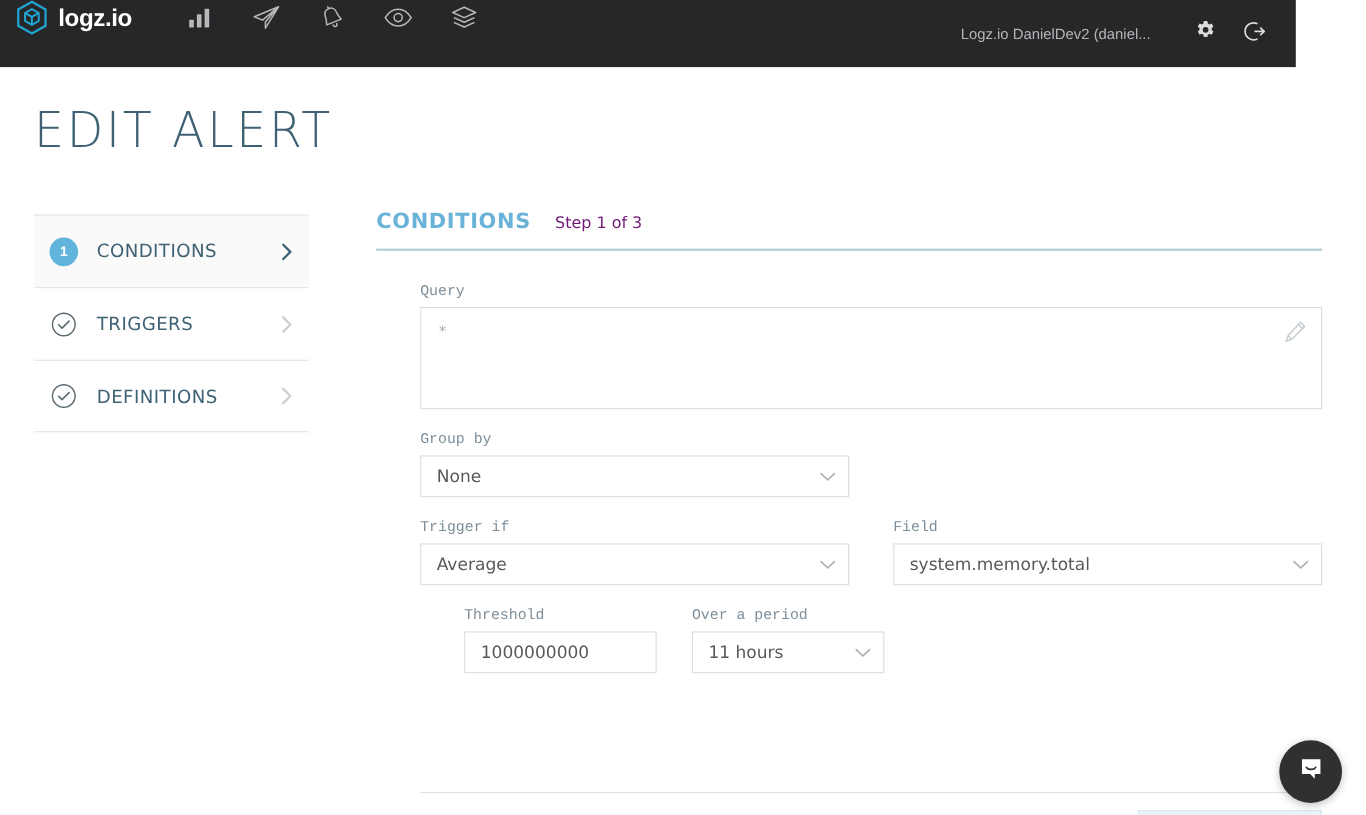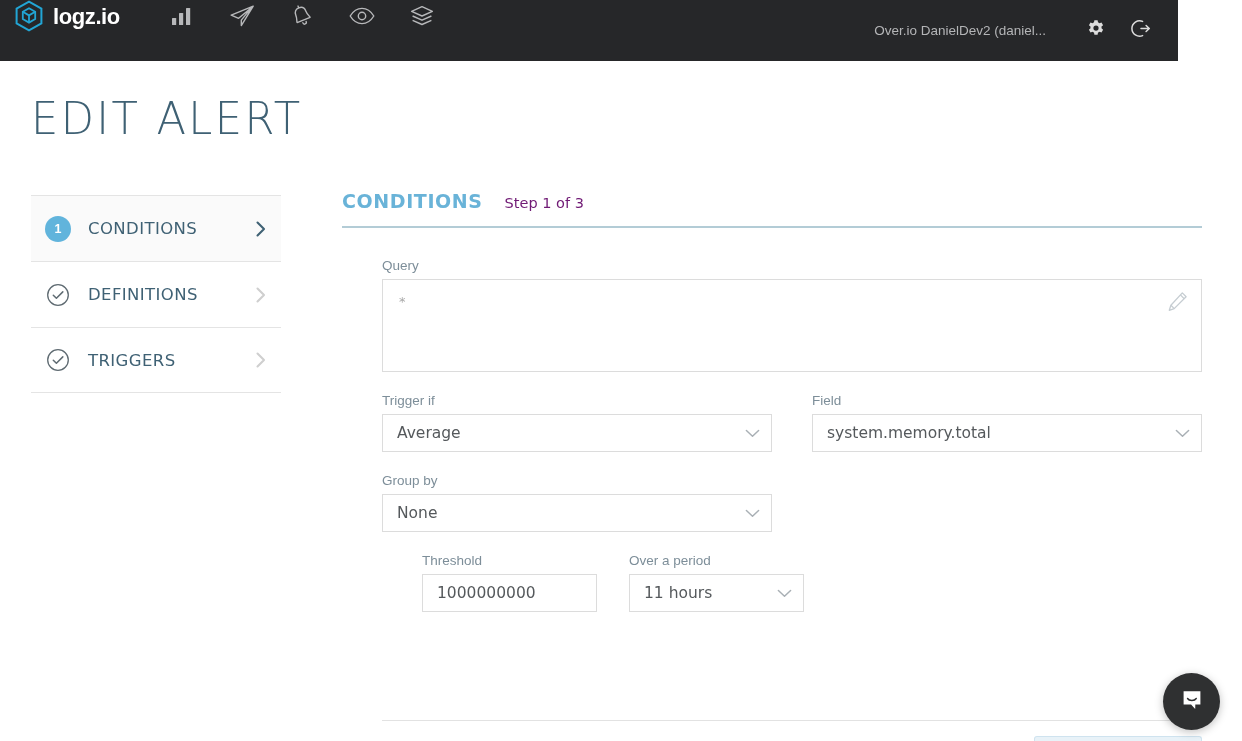--- a/index.html
+++ b/index.html
@@ -179,21 +179,21 @@
   }
 
   .form {
     padding-left: 40px;
     padding-top: 30px;
   }
   .field-label {
     font-size: 13.5px;
     color: #7d8e99;
     margin-bottom: 6px;
-    font-family: Liberation Sans, sans-serif;
+    font-family: Liberation Mono, monospace;
   }
   .row {
     display: flex;
     margin-bottom: 21px;
   }
 
   
   .query-wrap { position: relative; width: 820px; }
   .query-box {
     width: 820px;
@@ -342,21 +342,21 @@
           <path d="M12 1.6 L22.4 6.3 L12 11 L1.6 6.3 Z" stroke="#b7b8ba" stroke-width="1.4" stroke-linejoin="round"></path>
           <path d="M2.6 11 L12 15.2 L21.4 11" stroke="#b7b8ba" stroke-width="1.4" stroke-linejoin="round"></path>
           <path d="M2.6 15.3 L12 19.5 L21.4 15.3" stroke="#b7b8ba" stroke-width="1.4" stroke-linejoin="round"></path>
         </svg>
       </span>
     </div>
 
   </div>
 
   <div class="topbar-right">
-    <span class="account-name">Over.io DanielDev2 (daniel...</span>
+    <span class="account-name">Logz.io DanielDev2 (daniel...</span>
 
     <div class="topbar-btn">
       <span>
         <svg width="20" height="20" viewBox="0 0 20 20" aria-hidden="true">
           <path fill="#dcdcdc" d="M11.6 1.2 h-3.2 l-0.4 2.1 a6.6 6.6 0 0 0 -1.5 0.9 l-2 -0.8 l-1.6 2.8 l1.6 1.4 a6.6 6.6 0 0 0 0 1.7 l-1.6 1.4 l1.6 2.8 l2 -0.8 a6.6 6.6 0 0 0 1.5 0.9 l0.4 2.1 h3.2 l0.4 -2.1 a6.6 6.6 0 0 0 1.5 -0.9 l2 0.8 l1.6 -2.8 l-1.6 -1.4 a6.6 6.6 0 0 0 0 -1.7 l1.6 -1.4 l-1.6 -2.8 l-2 0.8 a6.6 6.6 0 0 0 -1.5 -0.9 Z"></path>
           <circle cx="10" cy="9.1" r="2.6" fill="#262729"></circle>
         </svg>
       </span>
     </div>
 
@@ -385,36 +385,36 @@
     </span>
   </div>
 
   <div class="step">
     <span class="step-check">
       <svg width="24" height="24" viewBox="0 0 24 24" fill="none" aria-hidden="true">
         <circle cx="12" cy="12" r="10.3" stroke="#5f6b72" stroke-width="1.3"></circle>
         <path d="M7.3 12.2 L10.4 15.3 L16.8 8.9" stroke="#5f6b72" stroke-width="1.5" stroke-linecap="round" stroke-linejoin="round"></path>
       </svg>
     </span>
-    <span class="step-label">DEFINITIONS</span>
+    <span class="step-label">TRIGGERS</span>
     <span class="step-chevron">
       <svg width="14" height="20" viewBox="0 0 14 20" fill="none" aria-hidden="true">
         <path d="M3.5 3.5 L10 10 L3.5 16.5" stroke="#cfcfcf" stroke-width="2.1" stroke-linecap="round" stroke-linejoin="round"></path>
       </svg>
     </span>
   </div>
 
   <div class="step">
     <span class="step-check">
       <svg width="24" height="24" viewBox="0 0 24 24" fill="none" aria-hidden="true">
         <circle cx="12" cy="12" r="10.3" stroke="#5f6b72" stroke-width="1.3"></circle>
         <path d="M7.3 12.2 L10.4 15.3 L16.8 8.9" stroke="#5f6b72" stroke-width="1.5" stroke-linecap="round" stroke-linejoin="round"></path>
       </svg>
     </span>
-    <span class="step-label">TRIGGERS</span>
+    <span class="step-label">DEFINITIONS</span>
     <span class="step-chevron">
       <svg width="14" height="20" viewBox="0 0 14 20" fill="none" aria-hidden="true">
         <path d="M3.5 3.5 L10 10 L3.5 16.5" stroke="#cfcfcf" stroke-width="2.1" stroke-linecap="round" stroke-linejoin="round"></path>
       </svg>
     </span>
   </div>
 
 </div>
 
 <div class="content">
@@ -438,20 +438,34 @@
               <path d="M15.4 5.9 L19.2 9.7" stroke="#c6cdd2" stroke-width="1.3"></path>
               <path d="M5.9 16.3 L9.2 19.6" stroke="#c6cdd2" stroke-width="1.3"></path>
             </svg>
           </span>
         </div>
       </div>
     </div>
 
     <div class="row">
       <div>
+        <div class="field-label">Group by</div>
+        <div class="ctrl w-390">
+          <span>None</span>
+          <span class="ctrl-caret">
+            <svg width="15" height="9" viewBox="0 0 15 9" fill="none" aria-hidden="true">
+              <path d="M1.4 1.5 L7.5 7.2 L13.6 1.5" stroke="#a9b0b5" stroke-width="1.5" stroke-linecap="round" stroke-linejoin="round"></path>
+            </svg>
+          </span>
+        </div>
+      </div>
+    </div>
+
+    <div class="row">
+      <div>
         <div class="field-label">Trigger if</div>
         <div class="ctrl w-390">
           <span>Average</span>
           <span class="ctrl-caret">
             <svg width="15" height="9" viewBox="0 0 15 9" fill="none" aria-hidden="true">
               <path d="M1.4 1.5 L7.5 7.2 L13.6 1.5" stroke="#a9b0b5" stroke-width="1.5" stroke-linecap="round" stroke-linejoin="round"></path>
             </svg>
           </span>
         </div>
       </div>
@@ -463,34 +477,20 @@
           <span class="ctrl-caret">
             <svg width="15" height="9" viewBox="0 0 15 9" fill="none" aria-hidden="true">
               <path d="M1.4 1.5 L7.5 7.2 L13.6 1.5" stroke="#a9b0b5" stroke-width="1.5" stroke-linecap="round" stroke-linejoin="round"></path>
             </svg>
           </span>
         </div>
       </div>
     </div>
 
     <div class="row">
-      <div>
-        <div class="field-label">Group by</div>
-        <div class="ctrl w-390">
-          <span>None</span>
-          <span class="ctrl-caret">
-            <svg width="15" height="9" viewBox="0 0 15 9" fill="none" aria-hidden="true">
-              <path d="M1.4 1.5 L7.5 7.2 L13.6 1.5" stroke="#a9b0b5" stroke-width="1.5" stroke-linecap="round" stroke-linejoin="round"></path>
-            </svg>
-          </span>
-        </div>
-      </div>
-    </div>
-
-    <div class="row">
 
       <div class="gap-40">
         <div class="field-label">Threshold</div>
         <div class="ctrl input w-175">1000000000</div>
       </div>
 
       <div class="gap-38">
         <div class="field-label">Over a period</div>
         <div class="ctrl w-175">
           <span>11 hours</span>

